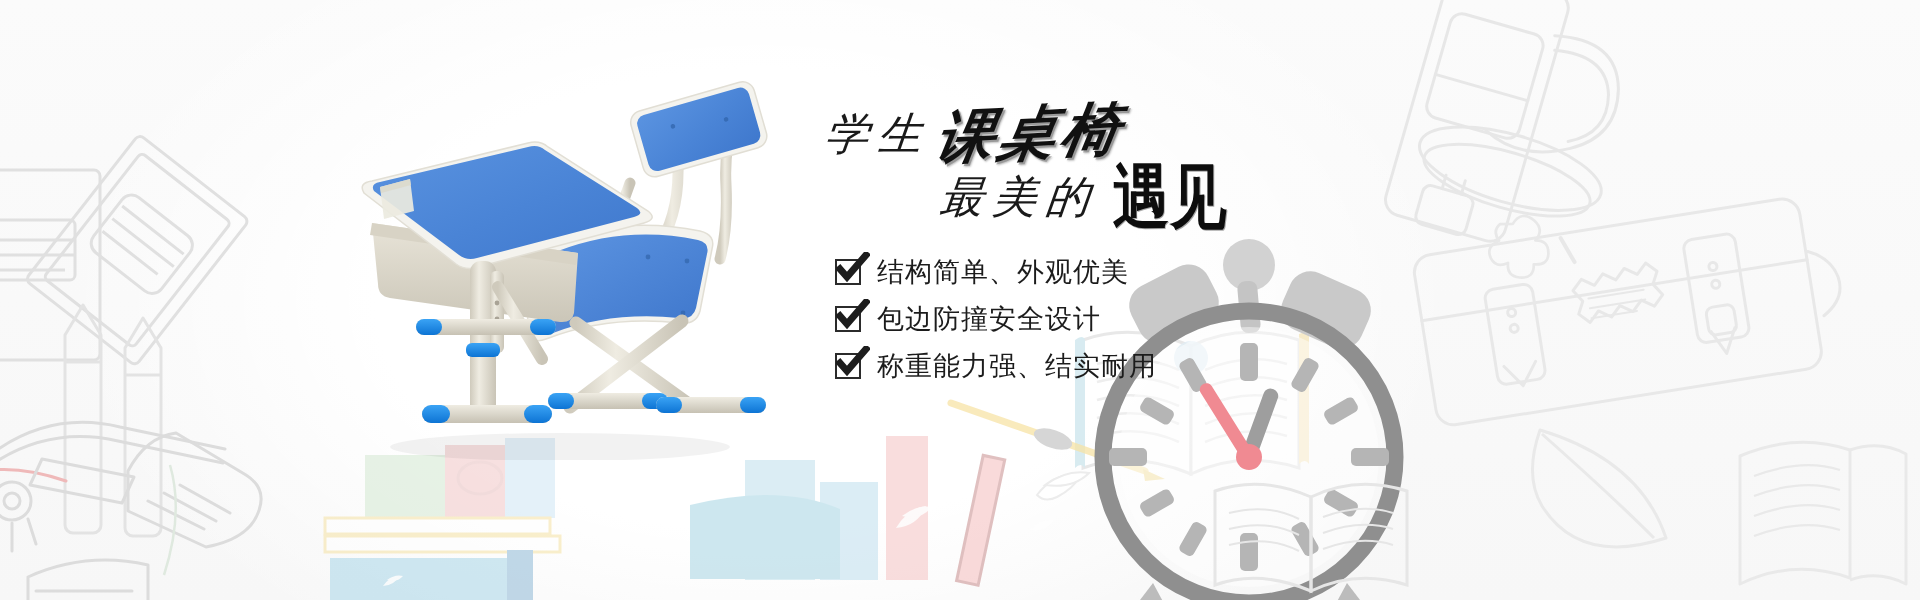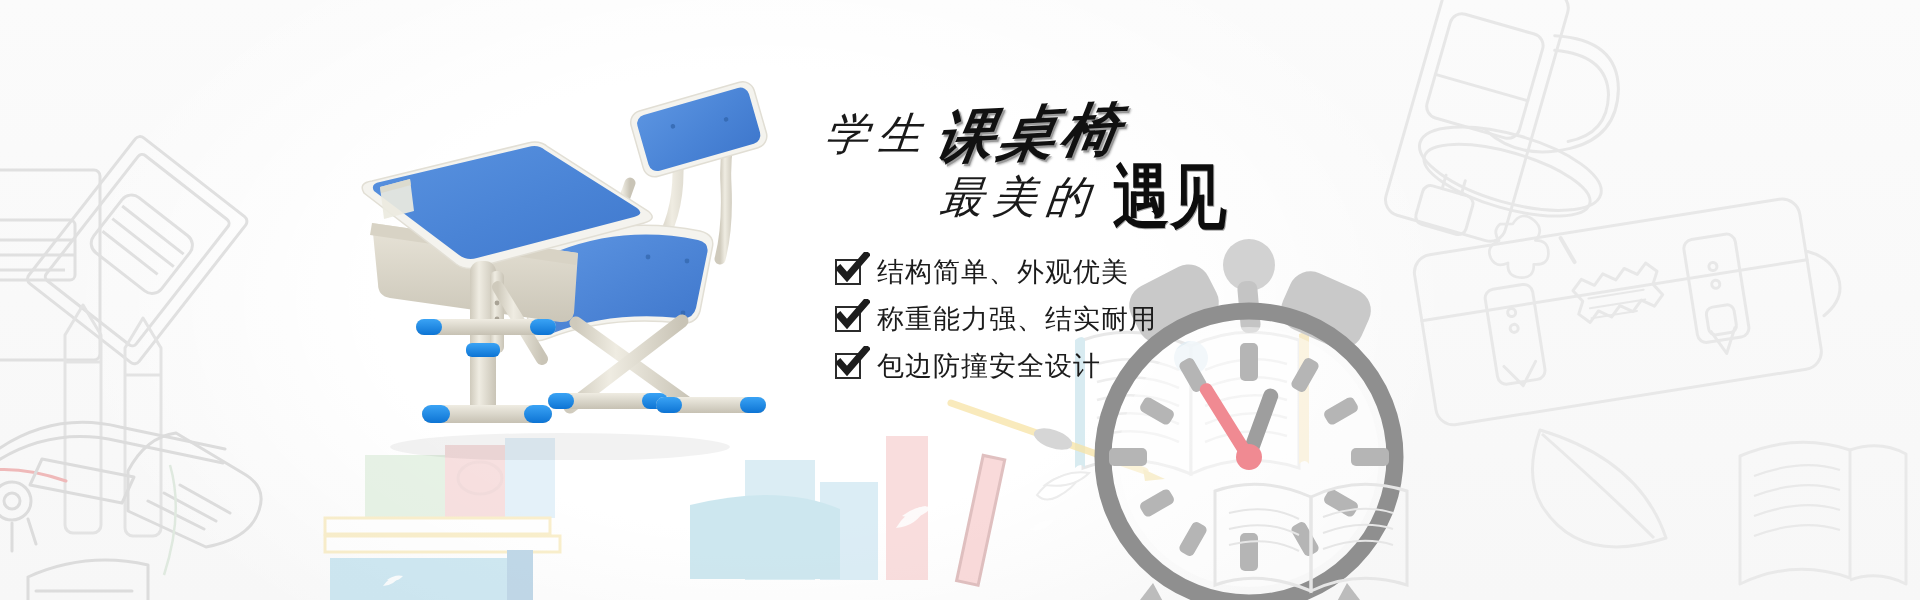--- a/index.html
+++ b/index.html
@@ -408,28 +408,28 @@
         </span>
         <span class="bullet-text">结构简单、外观优美</span>
       </div>
 
       <div class="bullet">
         <span class="chk">
           <svg width="34" height="34" viewBox="0 0 34 34" aria-hidden="true">
             <path d="M4 17 L11 25 L30 3" fill="none" stroke="#1d1d1d" stroke-width="7" stroke-linecap="square" stroke-linejoin="miter"></path>
           </svg>
         </span>
-        <span class="bullet-text">称重能力强、结实耐用</span>
+        <span class="bullet-text">包边防撞安全设计</span>
       </div>
 
       <div class="bullet">
         <span class="chk">
           <svg width="34" height="34" viewBox="0 0 34 34" aria-hidden="true">
             <path d="M4 17 L11 25 L30 3" fill="none" stroke="#1d1d1d" stroke-width="7" stroke-linecap="square" stroke-linejoin="miter"></path>
           </svg>
         </span>
-        <span class="bullet-text">包边防撞安全设计</span>
+        <span class="bullet-text">称重能力强、结实耐用</span>
       </div>
 
     </div>
   </div>
 
 </div>
 
 </body></html>

